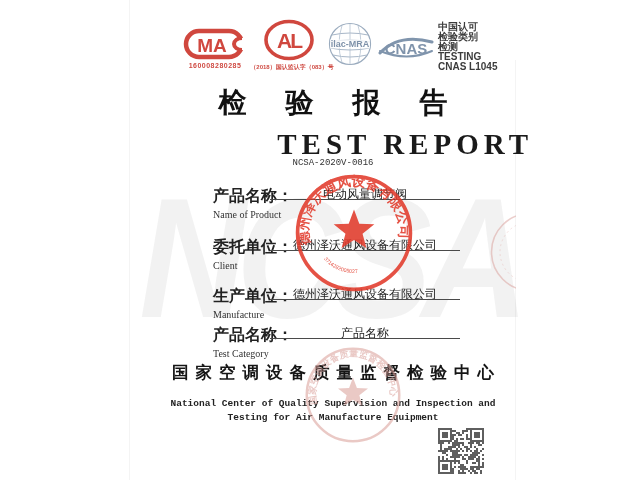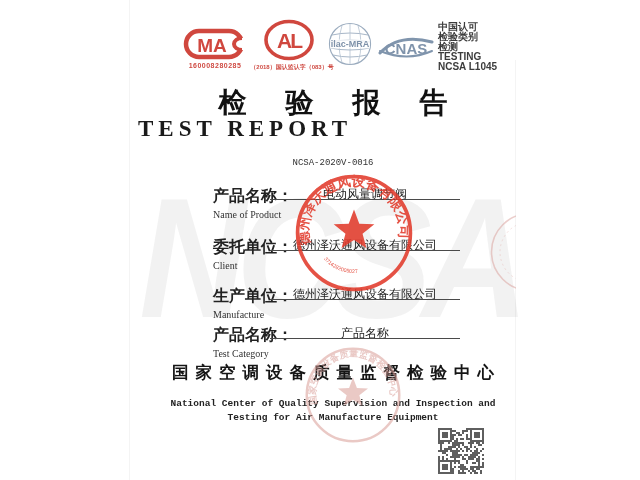--- a/index.html
+++ b/index.html
@@ -28,22 +28,22 @@
     position:absolute;left:438px;top:22px;width:70px;
     font-family:"Liberation Sans","DejaVu Sans",sans-serif;
     font-size:10px;font-weight:bold;color:#3c3c3c;line-height:10px;
   }
   
   .title-cn{
     position:absolute;left:133px;top:84px;width:400px;text-align:center;
     font-size:28px;font-weight:bold;color:#111;letter-spacing:16px;padding-left:16px;box-sizing:border-box;
   }
   .title-en{
-    position:absolute;left:133px;top:116px;width:400px;text-align:left;
-    font-size:23px;font-weight:600;color:#1a1a1a;letter-spacing:5px;padding-left:5px;box-sizing:border-box;
+    position:absolute;left:133px;top:128px;width:400px;text-align:right;
+    font-size:29px;font-weight:600;color:#1a1a1a;letter-spacing:5px;padding-left:5px;box-sizing:border-box;
   }
   .report-no{
     position:absolute;left:133px;top:158px;width:400px;text-align:center;
     font-family:"Liberation Mono","DejaVu Sans Mono",monospace;font-size:9px;color:#333;
   }
   
   .field{position:absolute;left:213px;width:260px;height:40px;}
   .flabel-cn{font-size:16px;font-weight:bold;color:#222;}
   .flabel-en{font-size:10px;color:#333;margin-top:2px;}
   .fvalue{position:absolute;left:57px;top:0;width:190px;text-align:center;font-size:12px;color:#222;}
@@ -103,21 +103,21 @@
     <path d="M3,21 Q22,1 55,10" fill="none" stroke="#8095ad" stroke-width="3" stroke-linecap="round"></path>
     <path d="M3,19 Q30,30 55,19" fill="none" stroke="#8095ad" stroke-width="2" stroke-linecap="round"></path>
     <text x="29" y="22" text-anchor="middle" font-family="Liberation Sans,sans-serif" font-weight="bold" font-size="15" fill="#7f93ab">CNAS</text>
   </svg>
 
   <div class="accred">
     <div>中国认可</div>
     <div>检验类别</div>
     <div>检测</div>
     <div>TESTING</div>
-    <div>NCSA L1045</div>
+    <div>CNAS L1045</div>
   </div>
 
   <div class="title-cn">检 验 报 告</div>
   <div class="title-en">TEST REPORT</div>
   <div class="report-no">NCSA-2020V-0016</div>
 
   <div class="field" style="top:186px;">
     <div class="flabel-cn">产品名称：</div>
     <div class="flabel-en">Name of Product</div>
     <div class="fvalue">电动风量调节阀</div>

